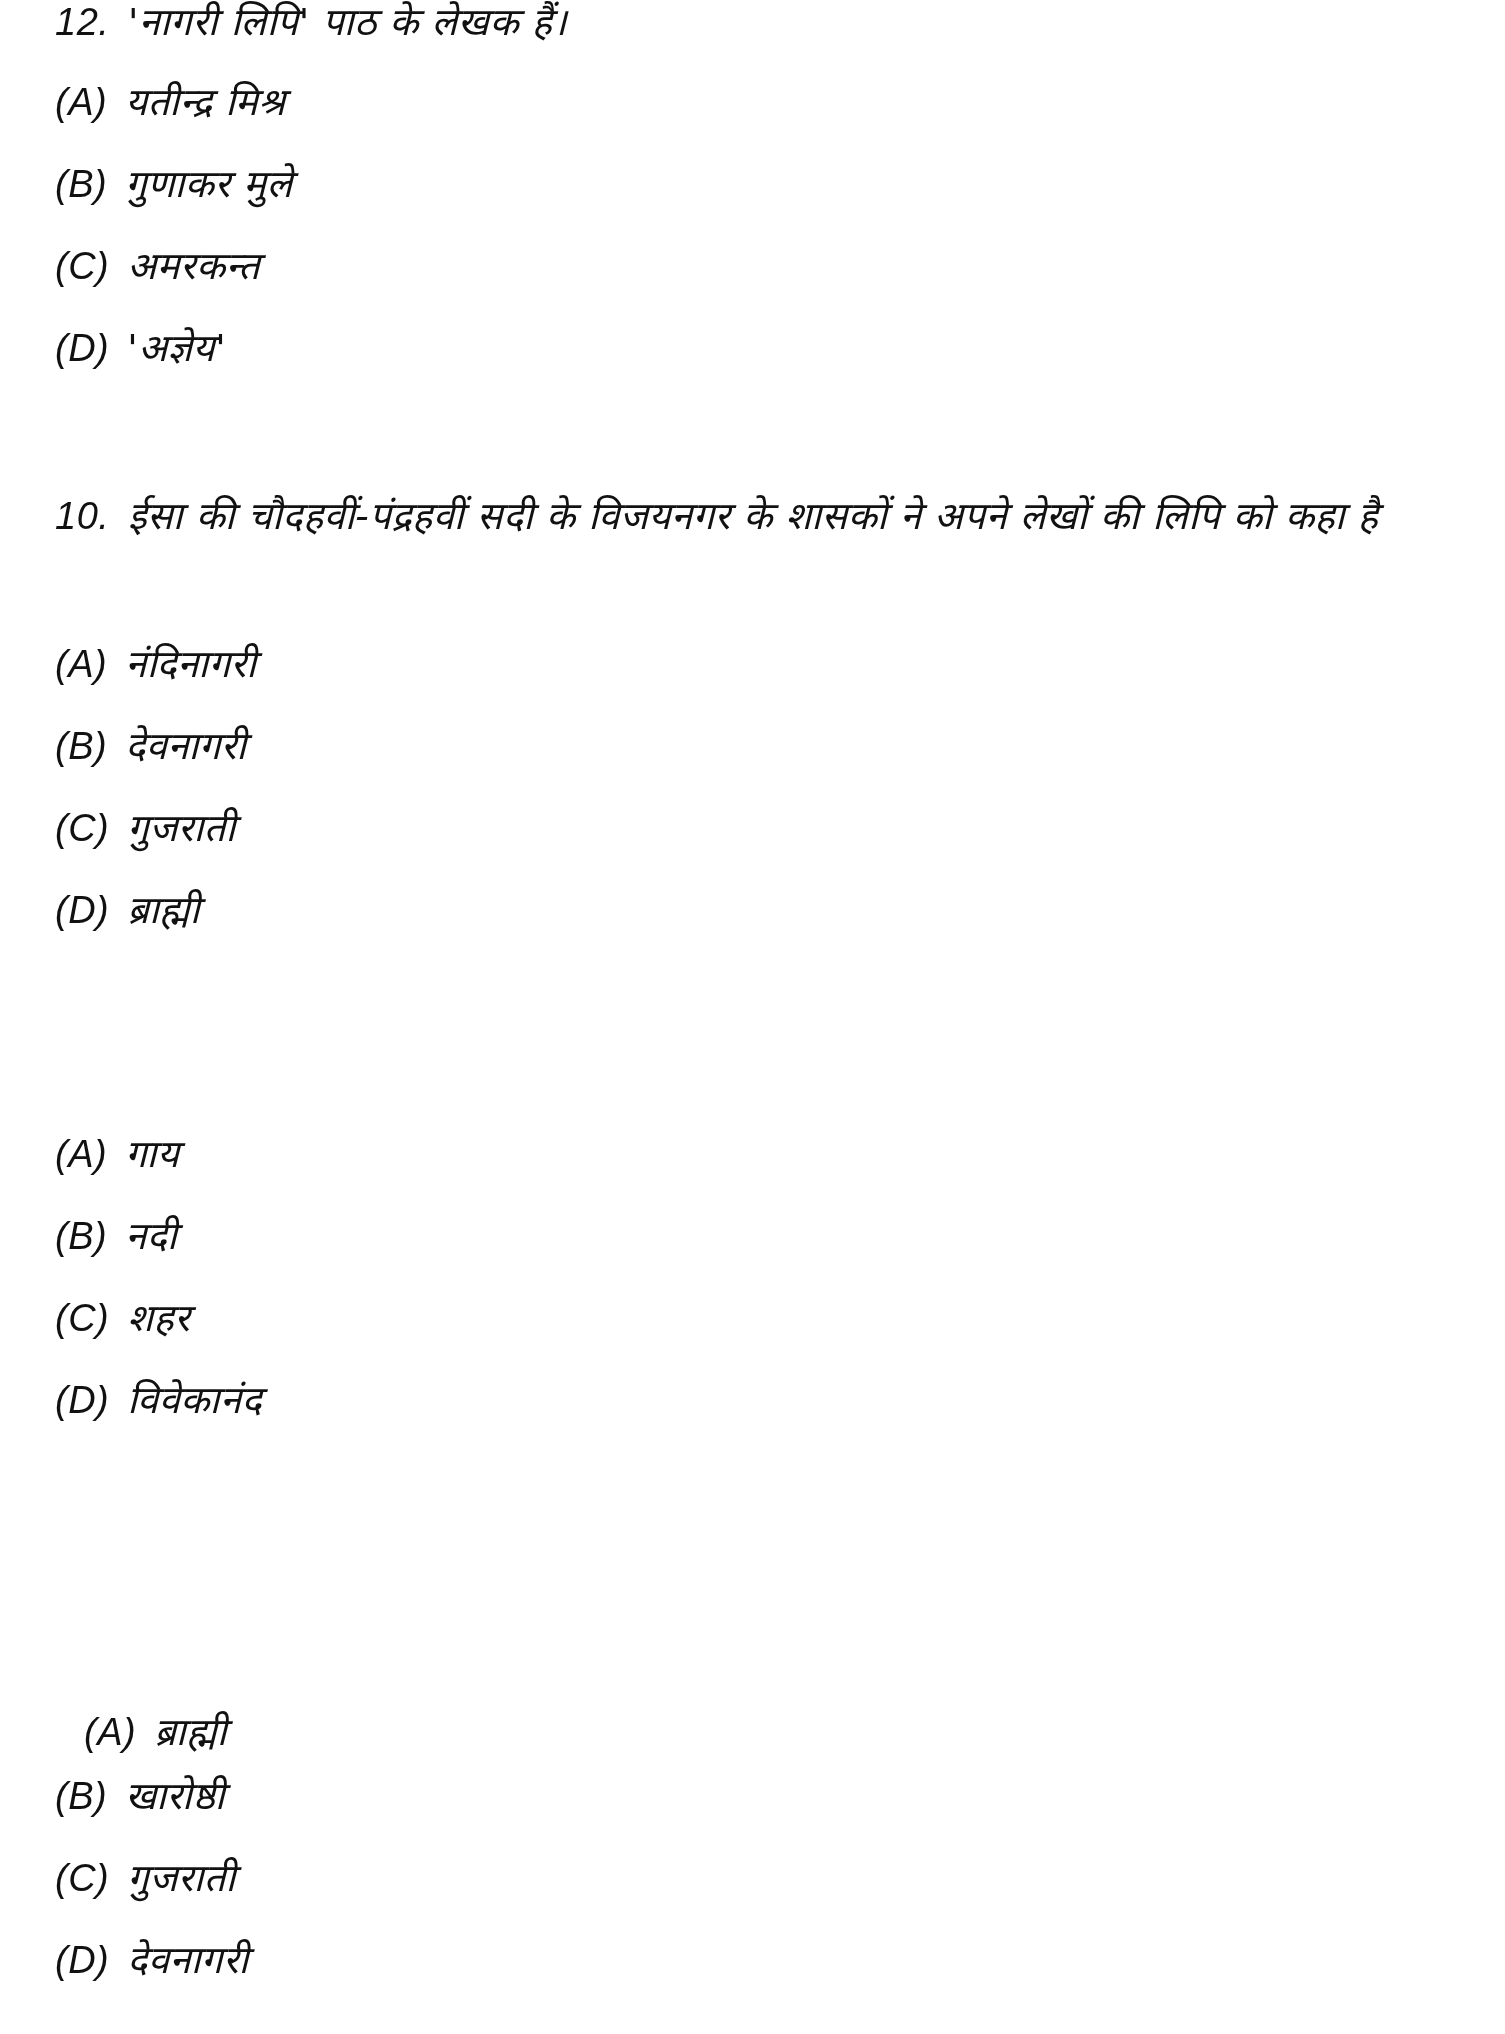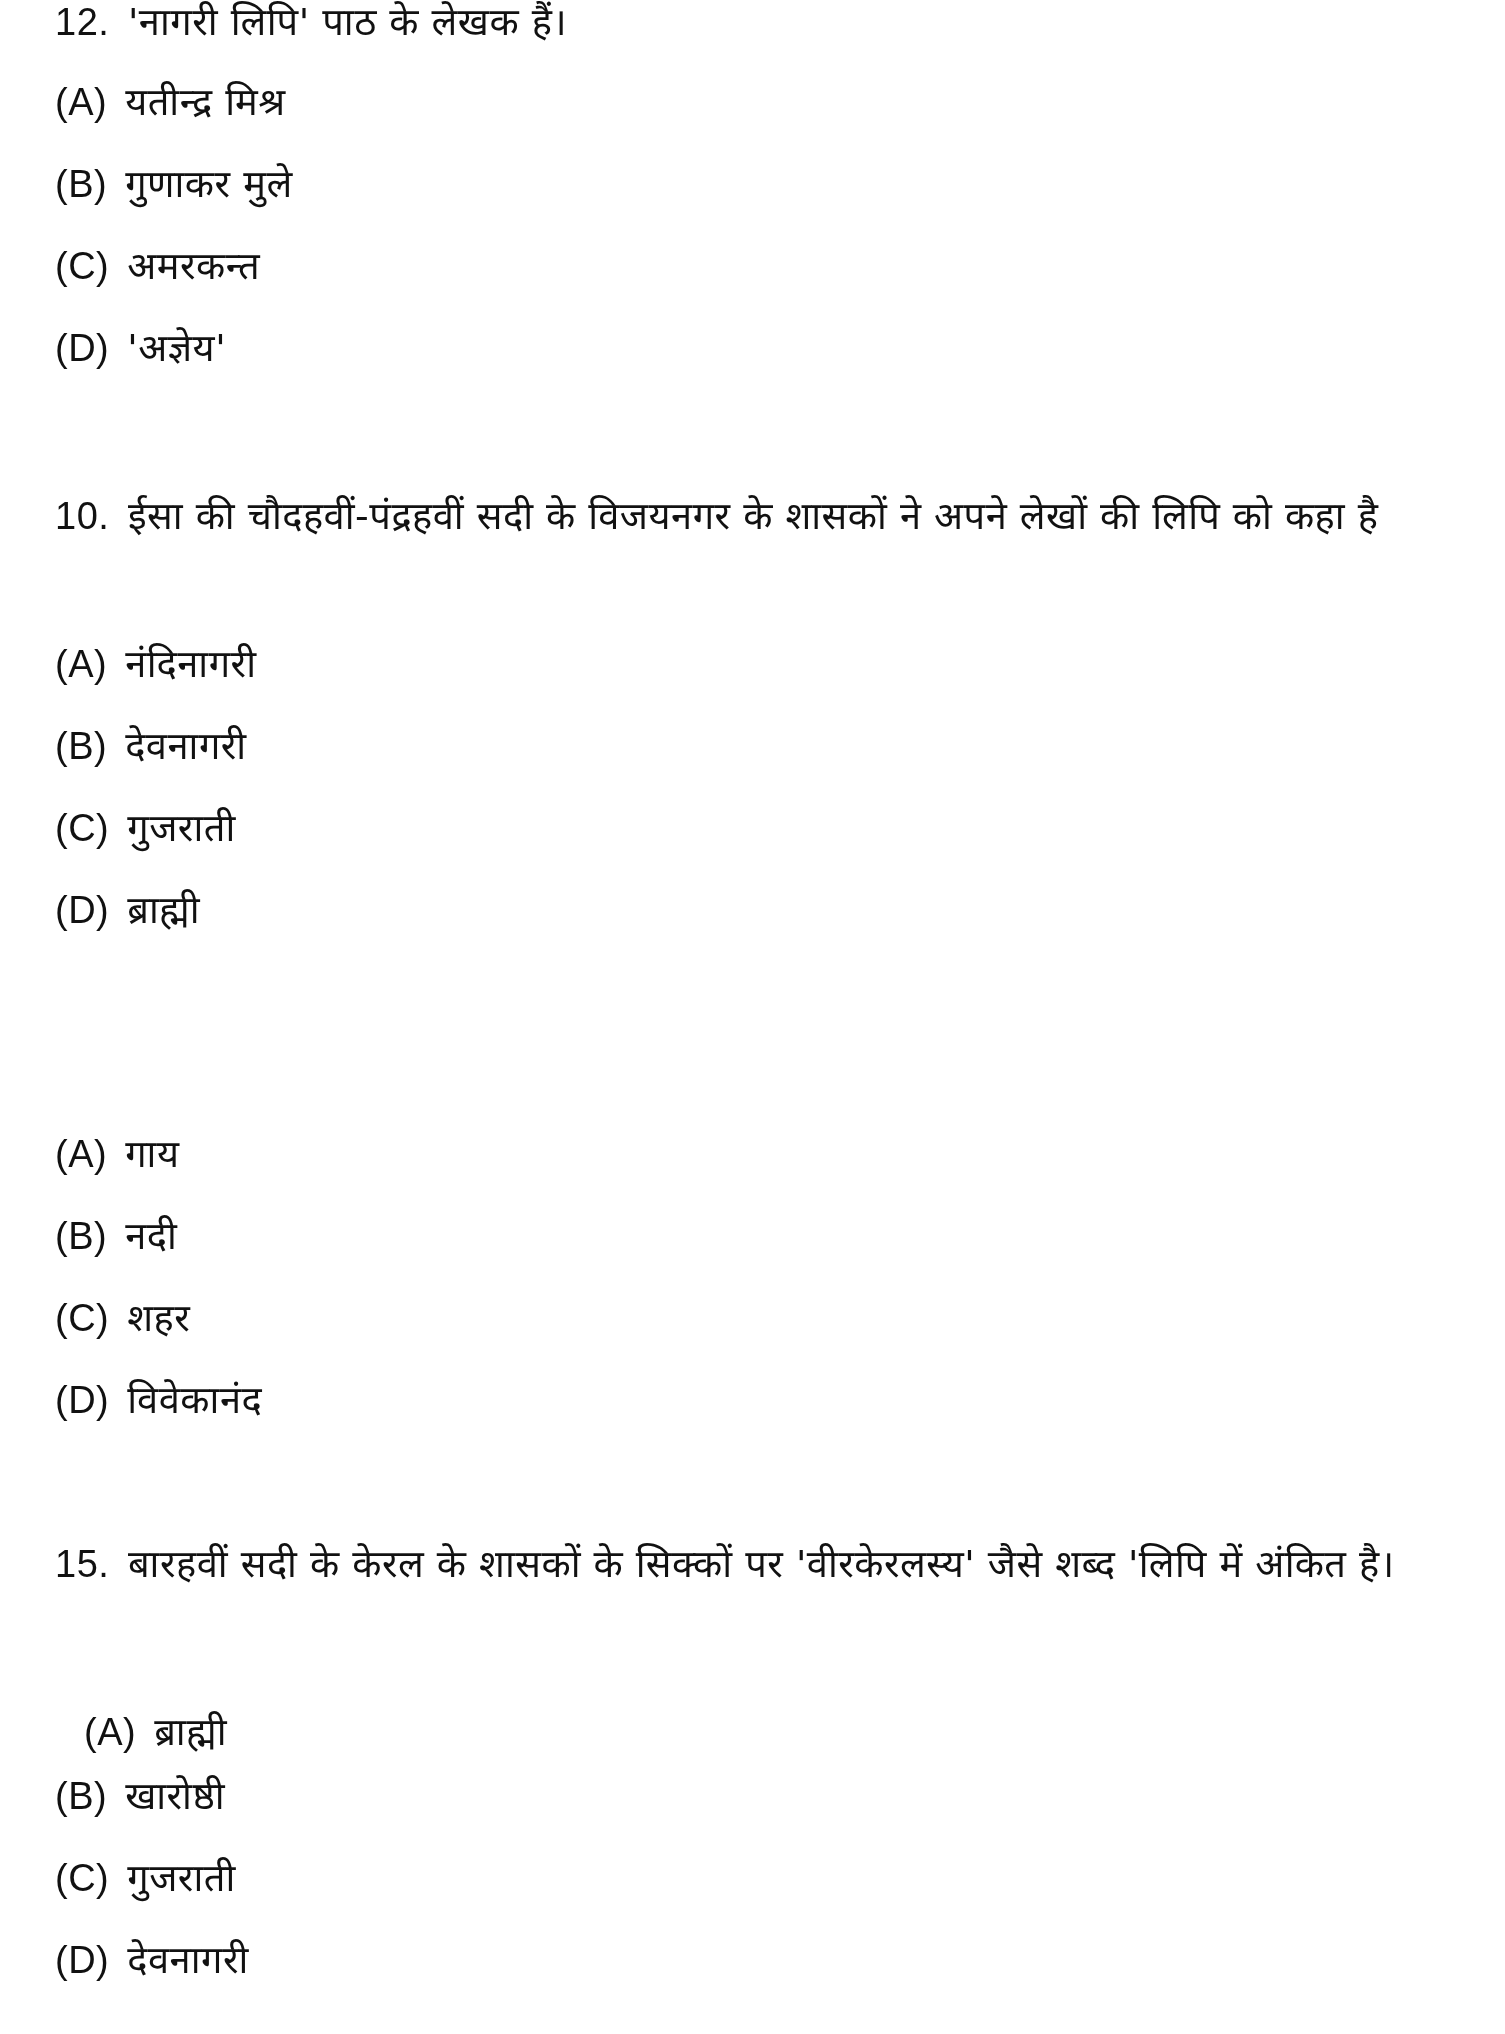--- a/index.html
+++ b/index.html
@@ -13,20 +13,21 @@
       position: relative;
       overflow: hidden;
       color: #111111;
       font-family: "DejaVu Sans", "Liberation Sans", sans-serif;
     }
     .page {
       position: absolute;
       left: 0; top: 0;
       width: 1337px;
       height: 2034px;
+      font-style: italic;
     }
     .line {
       position: absolute;
       left: 55px;
       font-size: 38px;
       line-height: 48px;
       white-space: nowrap;
       letter-spacing: 0.5px;
     }
     .q-stem {
@@ -91,24 +92,20 @@
   <div class="line" style="top:1212px;">
     <span class="opt-letter">(B)</span><span>नदी</span>
   </div>
   <div class="line" style="top:1294px;">
     <span class="opt-letter">(C)</span><span>शहर</span>
   </div>
   <div class="line" style="top:1376px;">
     <span class="opt-letter">(D)</span><span>विवेकानंद</span>
   </div>
 
-  <div class="line q-stem" style="top:1532px;">
-    <span class="q-num">15.</span>
-    <span>बारहवीं सदी के केरल के शासकों के सिक्कों पर 'वीरकेरलस्य' जैसे शब्द 'लिपि में अंकित है।</span>
-  </div>
   <div class="line" style="top:1708px;margin-left:29px;">
     <span class="opt-letter">(A)</span><span>ब्राह्मी</span>
   </div>
   <div class="line" style="top:1772px;">
     <span class="opt-letter">(B)</span><span>खारोष्ठी</span>
   </div>
   <div class="line" style="top:1854px;">
     <span class="opt-letter">(C)</span><span>गुजराती</span>
   </div>
   <div class="line" style="top:1936px;">

